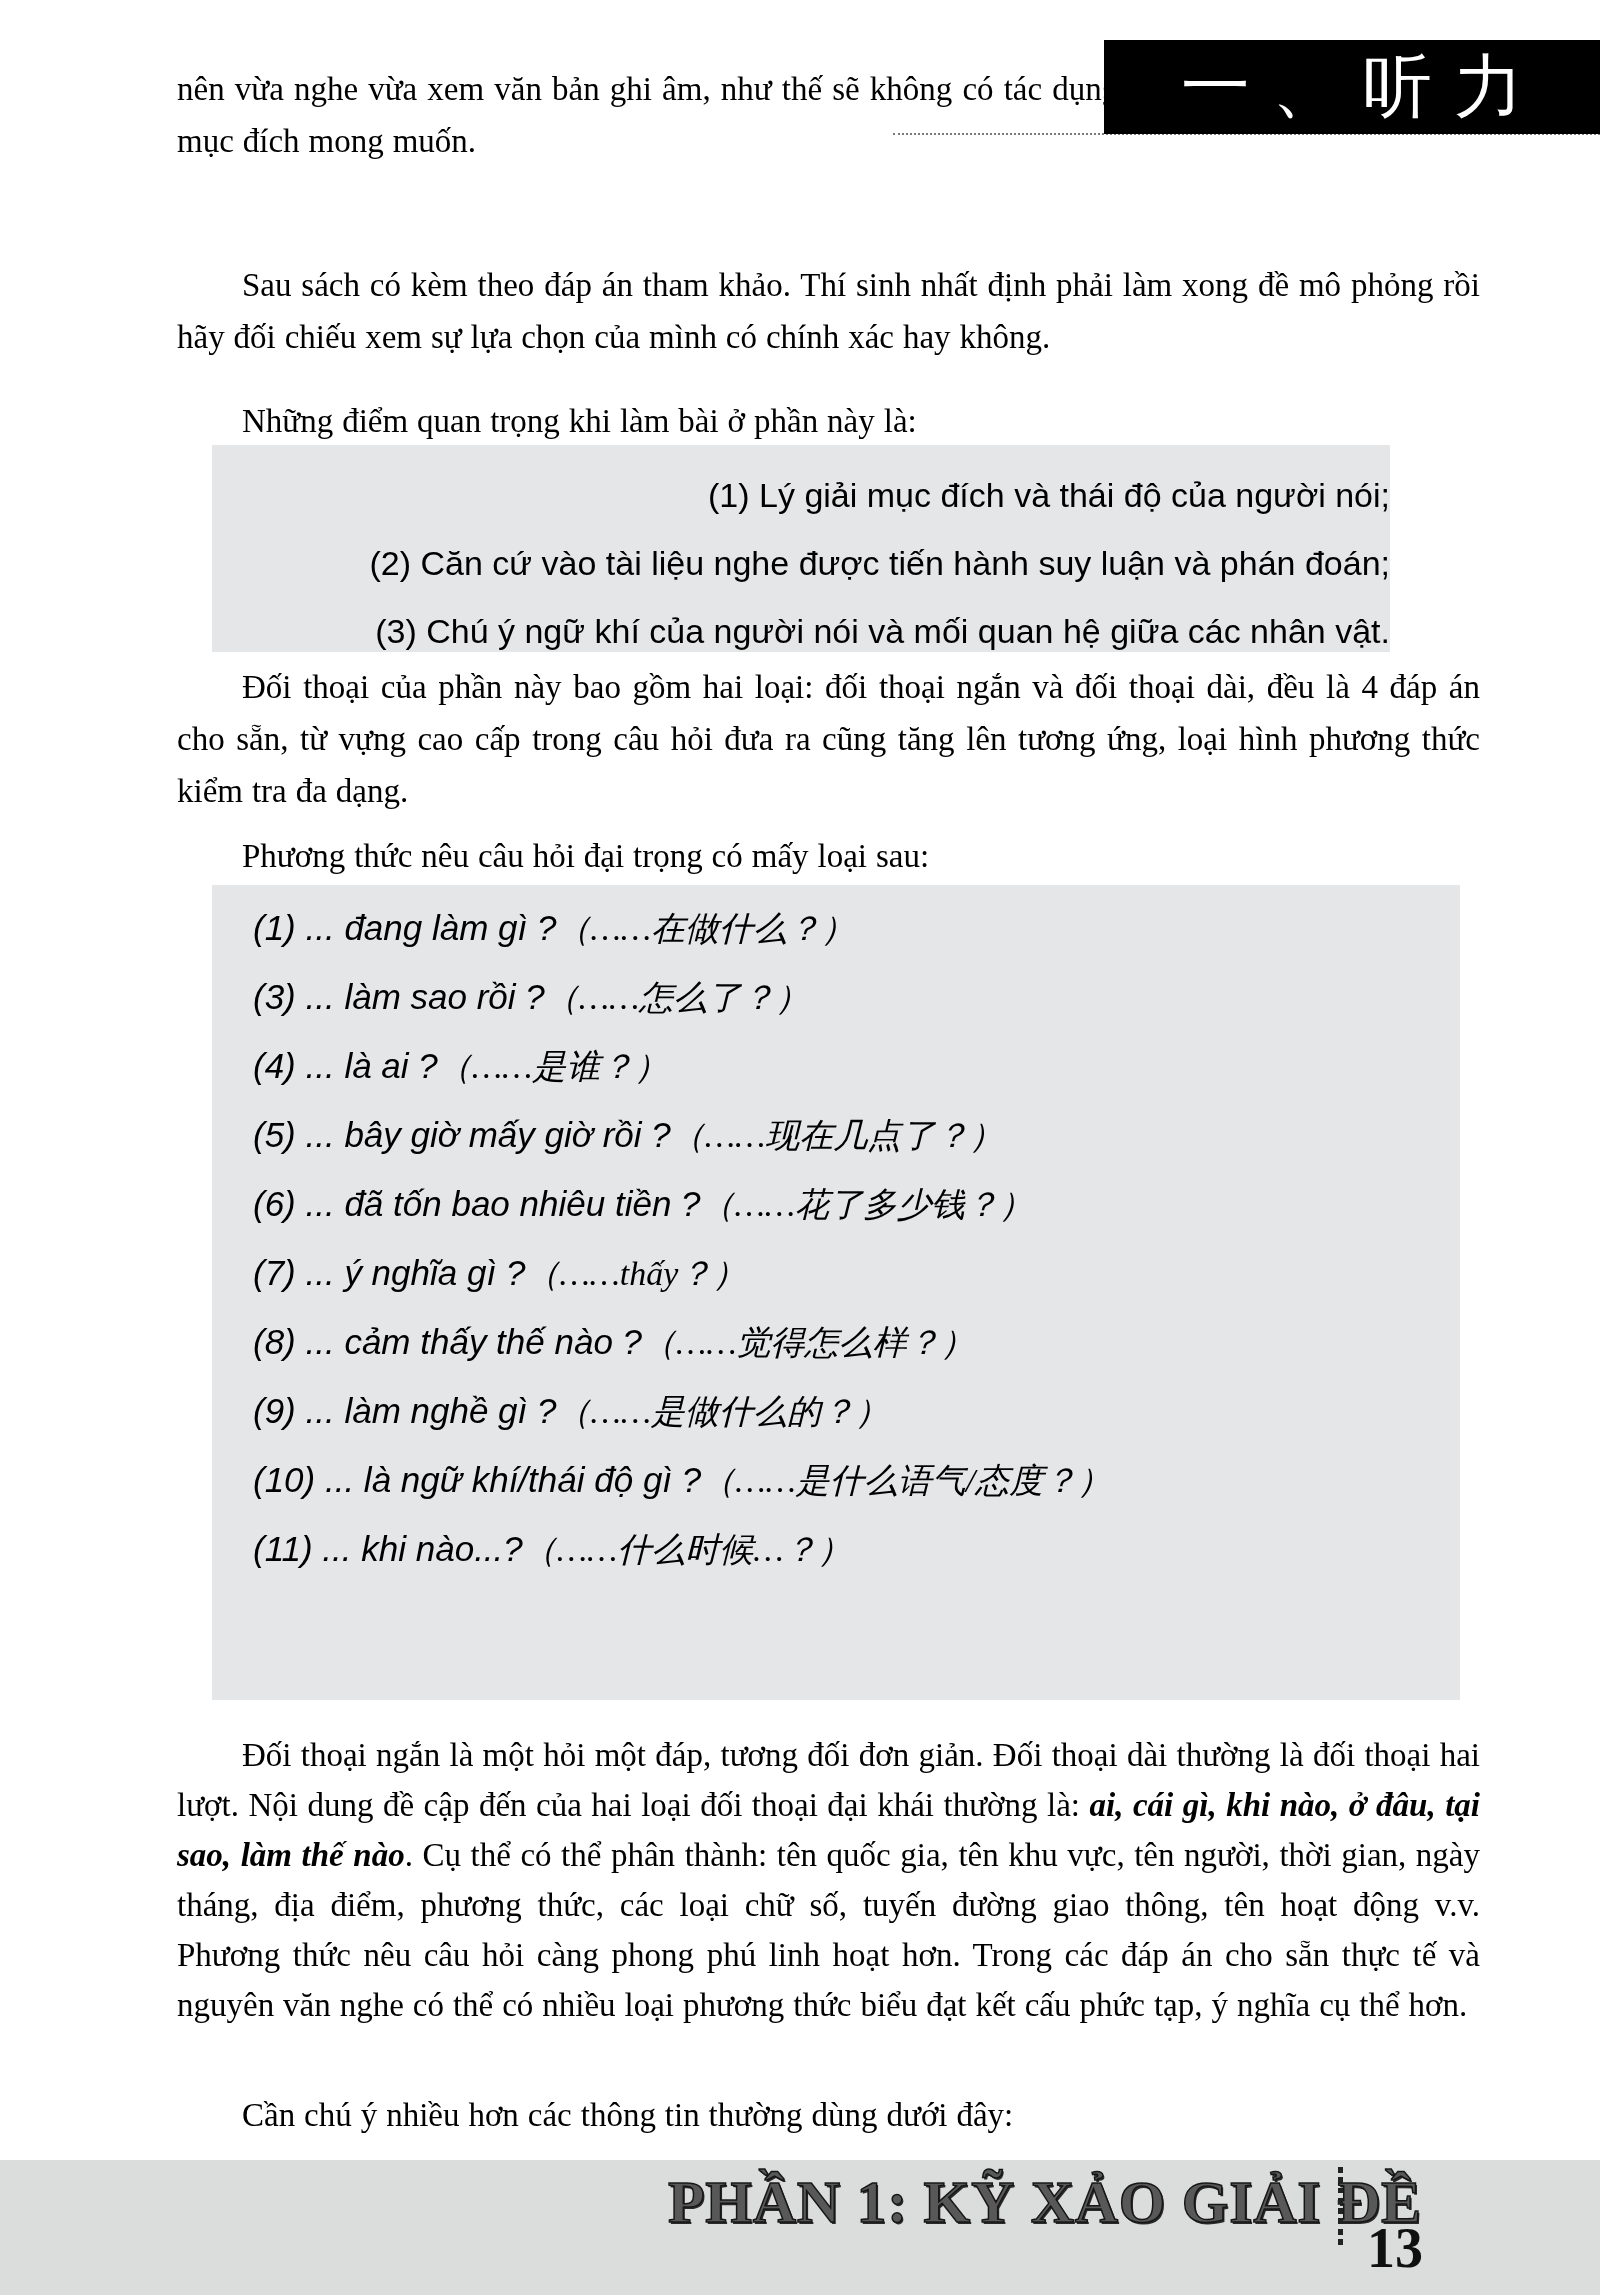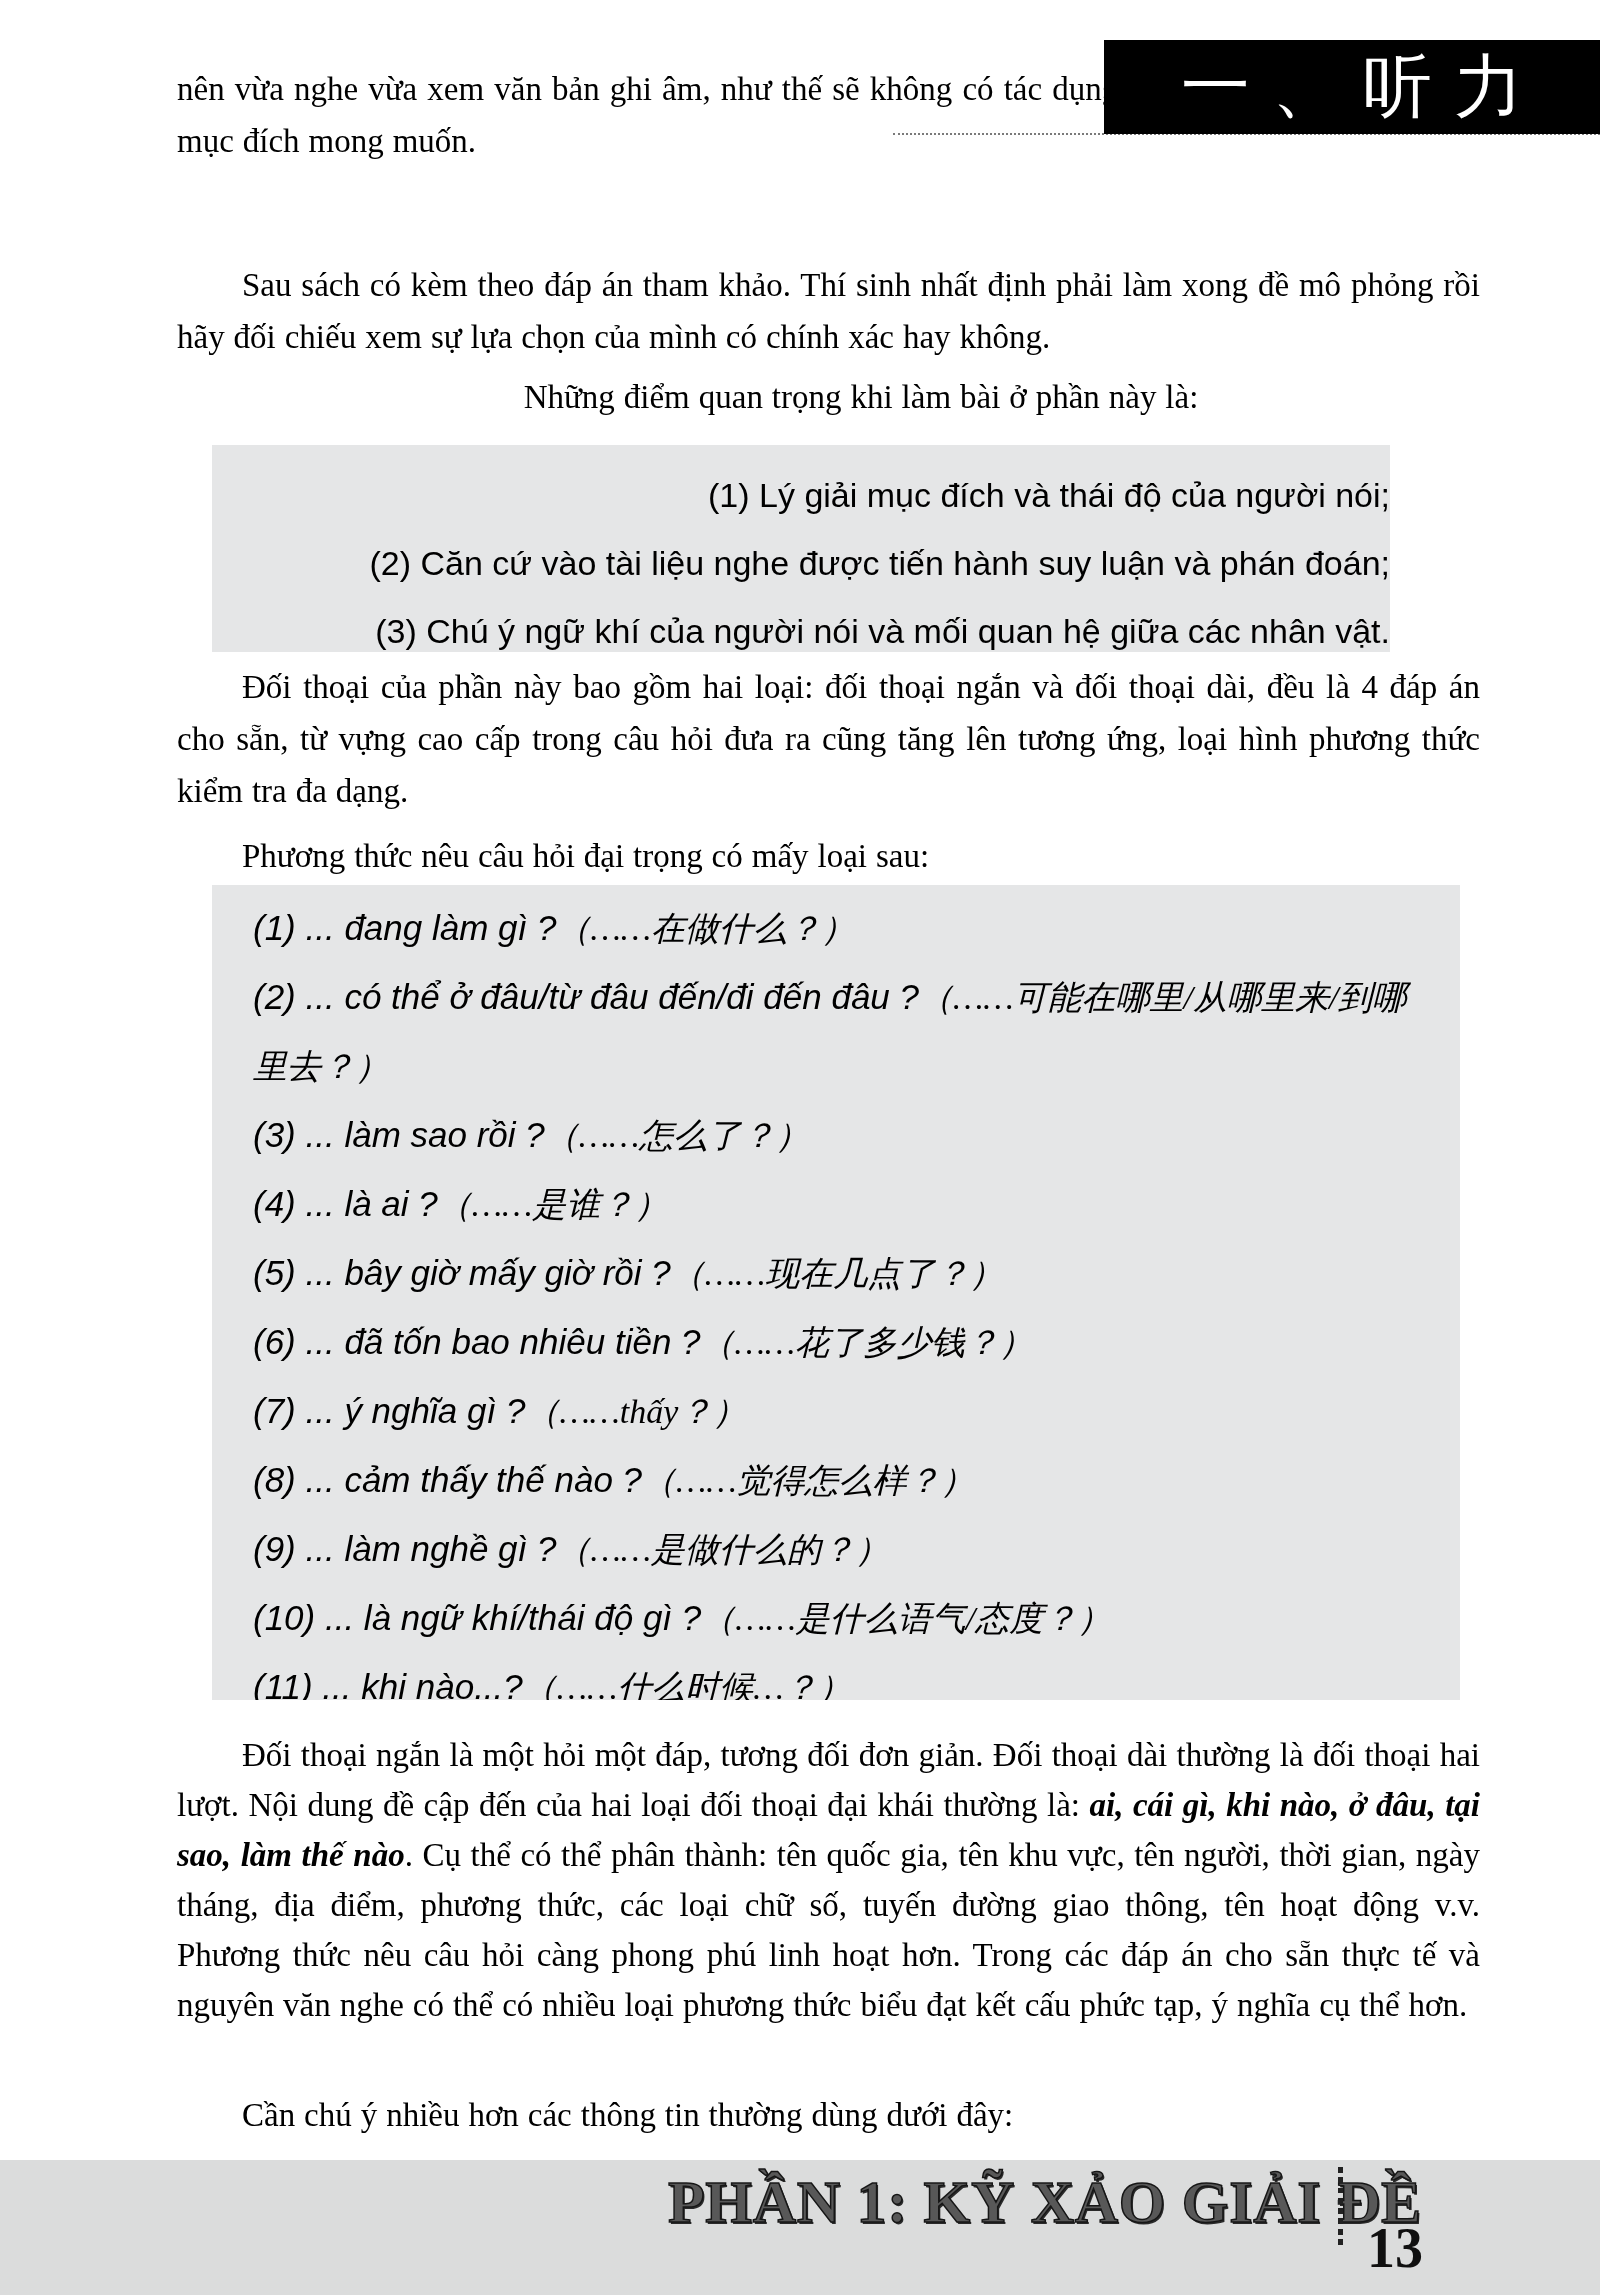--- a/index.html
+++ b/index.html
@@ -30,21 +30,21 @@
     position:absolute; left:177px; width:1303px;
     font-size:33px; line-height:52px; text-align:justify;
     word-spacing:0.7px;
   }
   .single { text-align:left; }
   .indent { text-indent:65px; }
   .bi { font-weight:bold; font-style:italic; }
 
   .p1 { top:63px; }
   .p2 { top:259px; }
-  .p3 { top:371px;text-align:center; }
+  .p3 { top:395px; }
   .p4 { top:661px; }
   .p5 { top:830px; }
   .p6 { top:1716px; line-height:50px;margin-top:14px; }
   .p7 { top:2089px; }
 
   
   .kp-box {
     position:absolute; left:212px; top:445px; width:1178px; height:207px;
     background:#e5e6e7; overflow:hidden; padding-top:16px; box-sizing:border-box;text-align:right;
   }
@@ -115,23 +115,20 @@
 
   <div class="para p4 indent">Đối thoại của phần này bao gồm hai loại: đối thoại ngắn và đối thoại dài, đều là 4 đáp án cho sẵn, từ vựng cao cấp trong câu hỏi đưa ra cũng tăng lên tương ứng, loại hình phương thức kiểm tra đa dạng.</div>
 
   <div class="para p5 single indent">Phương thức nêu câu hỏi đại trọng có mấy loại sau:</div>
 
   <div class="qt-box">
     <div class="qt">
       <span class="vn">(1) ... đang làm gì ?</span><span class="cn">（……在做什么？）</span>
     </div>
     <div class="qt">
-      <span class="vn">(2) ... có thể ở đâu/từ đâu đến/đi đến đâu ?</span><span class="cn">（……可能在哪里/从哪里来/到哪里去？）</span>
-    </div>
-    <div class="qt">
       <span class="vn">(3) ... làm sao rồi ?</span><span class="cn">（……怎么了？）</span>
     </div>
     <div class="qt">
       <span class="vn">(4) ... là ai ?</span><span class="cn">（……是谁？）</span>
     </div>
     <div class="qt">
       <span class="vn">(5) ... bây giờ mấy giờ rồi ?</span><span class="cn">（……现在几点了？）</span>
     </div>
     <div class="qt">
       <span class="vn">(6) ... đã tốn bao nhiêu tiền ?</span><span class="cn">（……花了多少钱？）</span>

